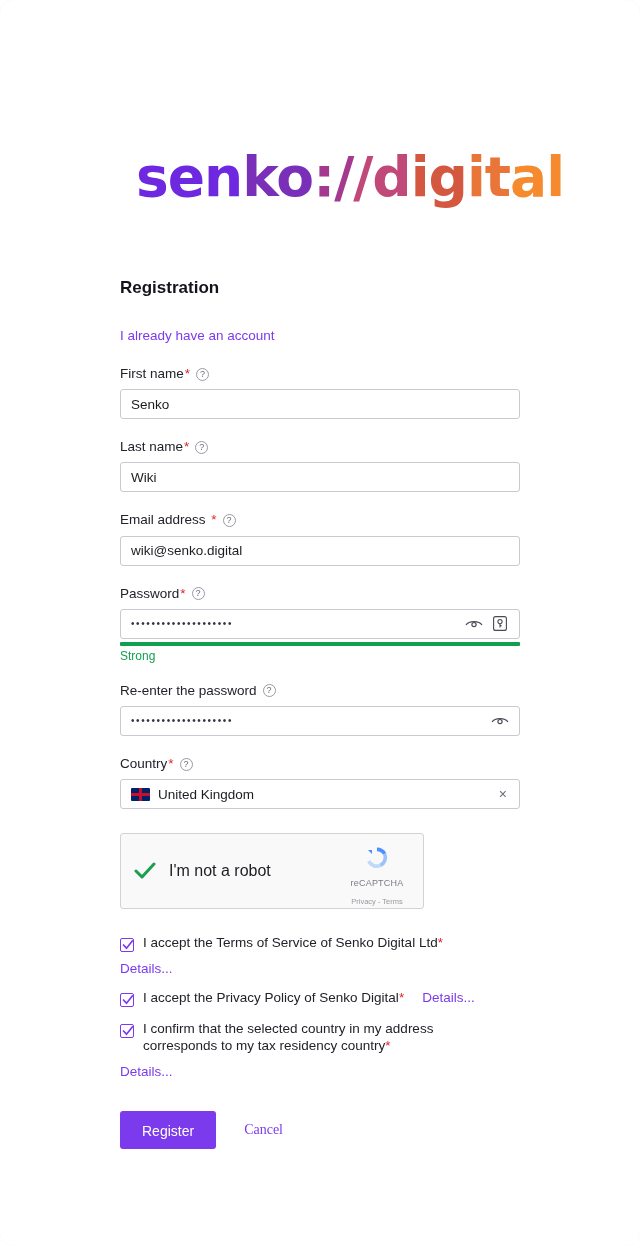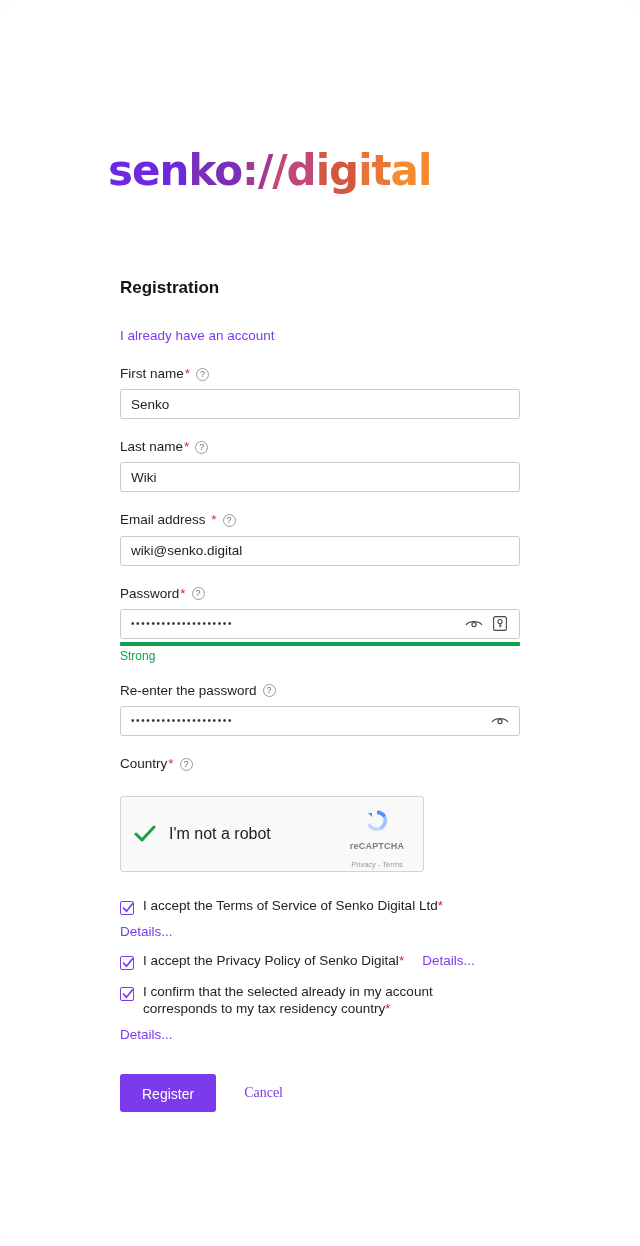--- a/index.html
+++ b/index.html
@@ -12,22 +12,22 @@
   }
   .page {
     position: relative;
     width: 640px; height: 1246px;
     background: #ffffff;
     overflow: hidden;
   }
   
   .logo {
     position: absolute;
-    left: 108px; top: 150px;
-    font-size: 42px;
+    left: 136px; top: 150px;
+    font-size: 55px;
     font-weight: bold;
     letter-spacing: -1px;
     white-space: nowrap;
     line-height: 1;
     font-family: "DejaVu Sans", sans-serif;
   }
   .logo span { display: inline; }
   .l1 { color: #6d28e0; }
   .l2 { color: #7a2fb8; }
   .l3 { color: #a33a8f; }
@@ -170,21 +170,20 @@
   .recaptcha-brand {
     position: absolute;
     right: 10px; top: 10px;
     width: 72px;
     text-align: center;
   }
   .rc-logo { display: block; margin: 0 auto; }
   .rc-name {
     font-size: 9px; color: #7b7b85; margin-top: 2px;
     letter-spacing: .2px;
-    font-weight: bold;
   }
   .rc-links { font-size: 7.5px; color: #9a9aa2; margin-top: 1px; }
 
   
   .checks { margin-top: 26px; }
   .check-row {
     display: flex;
     align-items: flex-start;
     gap: 9px;
     margin-bottom: 4px;
@@ -359,20 +358,29 @@
       </div>
     </div>
 
     
     <div class="field">
       <div class="label">
         <span>Country</span>
           <span class="req">*</span>
         <span class="help">?</span>
       </div>
+      <div class="input">
+        <div class="country-row">
+          <span class="country-left">
+            <span class="flag"></span>
+            <span>United Kingdom</span>
+          </span>
+          <span class="clear-x">×</span>
+        </div>
+      </div>
     </div>
 
     
     <div class="captcha">
       <span class="cb-check">
         <svg width="22" height="18" viewBox="0 0 22 18">
           <path d="M2 9 L8 15 L20 2" fill="none" stroke="#1d9e4e" stroke-width="3" stroke-linecap="round" stroke-linejoin="round"></path>
         </svg>
       </span>
       <span class="captcha-label">I'm not a robot</span>
@@ -411,21 +419,21 @@
         <span class="check-text" style="margin-left:9px"><span>I accept the Privacy Policy of Senko Digital</span><span class="req">*</span></span>
         <a class="details-inline" href="#">Details...</a>
       </div>
 
       <div class="check-row">
         <span class="cbox">
           <svg width="12" height="12" viewBox="0 0 12 12">
               <path d="M1.5 6 L4.5 9.2 L10.5 1.8" fill="none" stroke="#7c3aed" stroke-width="1.7" stroke-linecap="round"></path>
             </svg>
         </span>
-        <span class="check-text" style="max-width:350px"><span>I confirm that the selected already in my account corresponds to my tax residency country</span><span class="req">*</span></span>
+        <span class="check-text" style="max-width:350px"><span>I confirm that the selected country in my address corresponds to my tax residency country</span><span class="req">*</span></span>
       </div>
       <a class="details-link" href="#">Details...</a>
     </div>
 
     
     <div class="actions">
       <button class="btn-primary">Register</button>
       <button class="btn-link">Cancel</button>
     </div>
 

